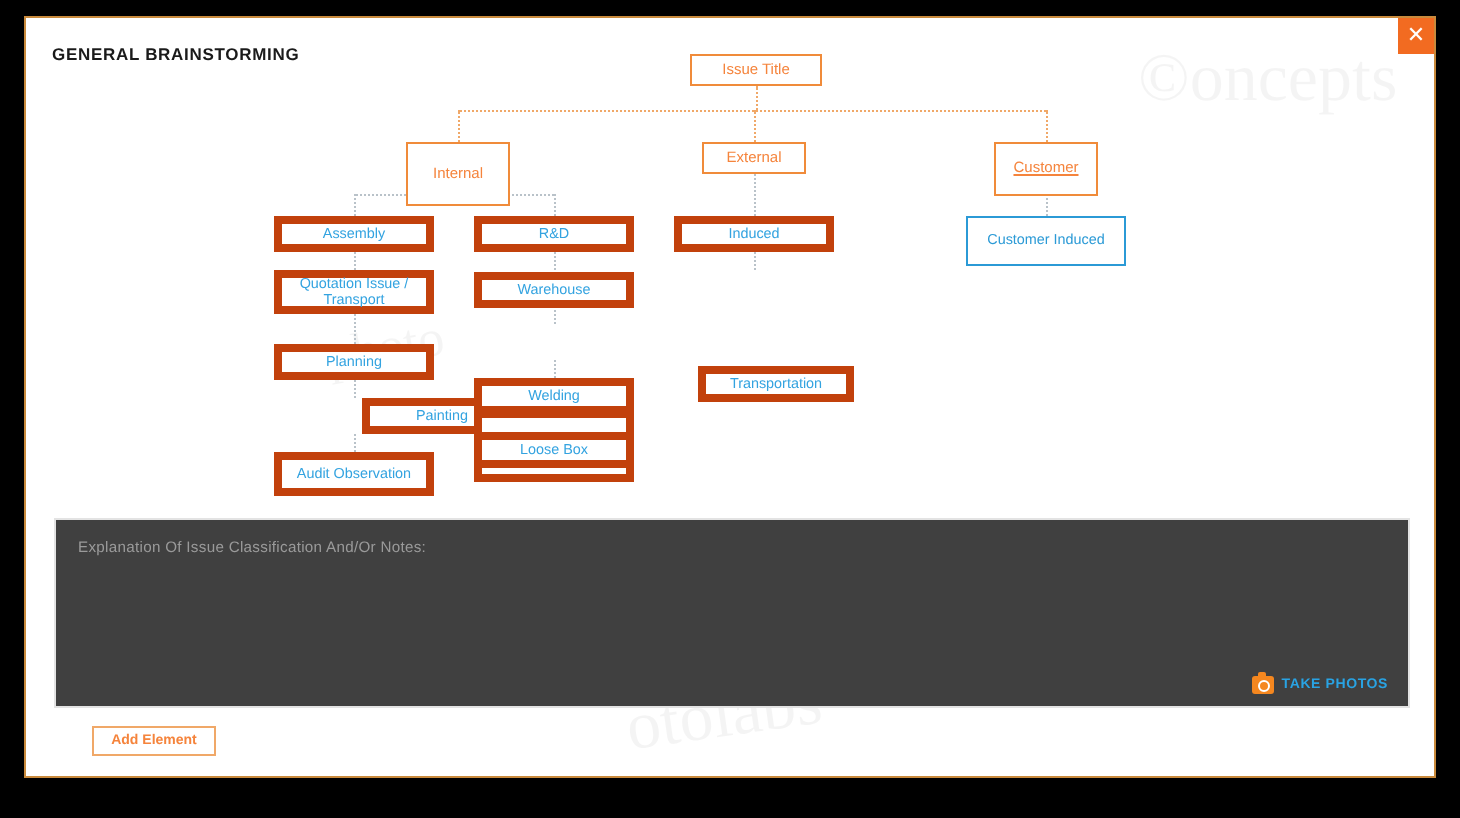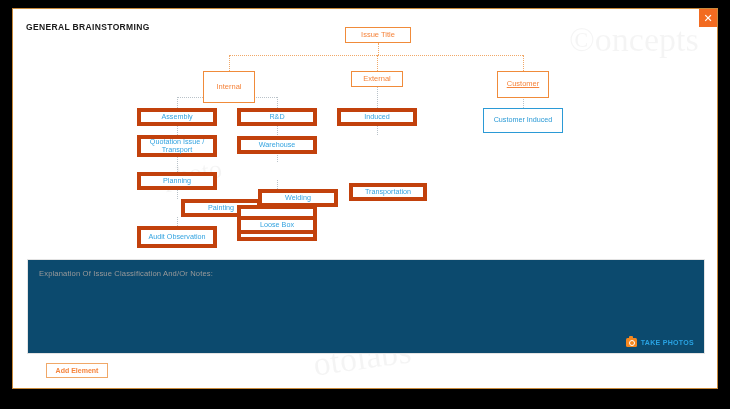--- a/index.html
+++ b/index.html
@@ -128,21 +128,21 @@
     height: 0;
   }
 
   
   #notes-panel {
     position: absolute;
     left: 14px;
     top: 250px;
     width: 678px;
     height: 95px;
-    background: #0c4a6e;
+    background: #404040;
     border: 1px solid #e3e3e3;
     z-index: 5;
   }
   #notes-placeholder {
     position: absolute;
     left: 11px;
     top: 9px;
     font-size: 7.6px;
     color: #9a9a9a;
     letter-spacing: 0.15px;
@@ -297,21 +297,21 @@
         </div>
         <div class="conn conn-v-gray" style="left: 264px; top: 117px; height: 9px;"></div>
         <div class="node node-blue" style="left: 224px; top: 115px; width: 80px; height: 18px; margin-top: 12px;">
           <span>Warehouse</span>
         </div>
         <div class="conn conn-v-gray" style="left: 264px; top: 144px; height: 9px;"></div>
         <div class="node node-blue" style="left: 224px; top: 168px; width: 80px; height: 36px; margin-top: 28px;">
           <span>Buying</span>
         </div>
         <div class="conn conn-v-gray" style="left: 264px; top: 171px; height: 9px;"></div>
-        <div class="node node-blue" style="left: 224px; top: 180px; width: 80px; height: 18px; margin-left: 21px;">
+        <div class="node node-blue" style="left: 224px; top: 180px; width: 80px; height: 18px;">
           <span>Welding</span>
         </div>
         <div class="conn conn-v-gray" style="left: 264px; top: 198px; height: 9px;"></div>
         <div class="node node-blue" style="left: 224px; top: 207px; width: 80px; height: 18px;">
           <span>Loose Box</span>
         </div>
         <div class="node node-blue" style="left: 324px; top: 99px; width: 80px; height: 18px;">
           <span>Induced</span>
         </div>
         <div class="conn conn-v-gray" style="left: 364px; top: 117px; height: 9px;"></div>

